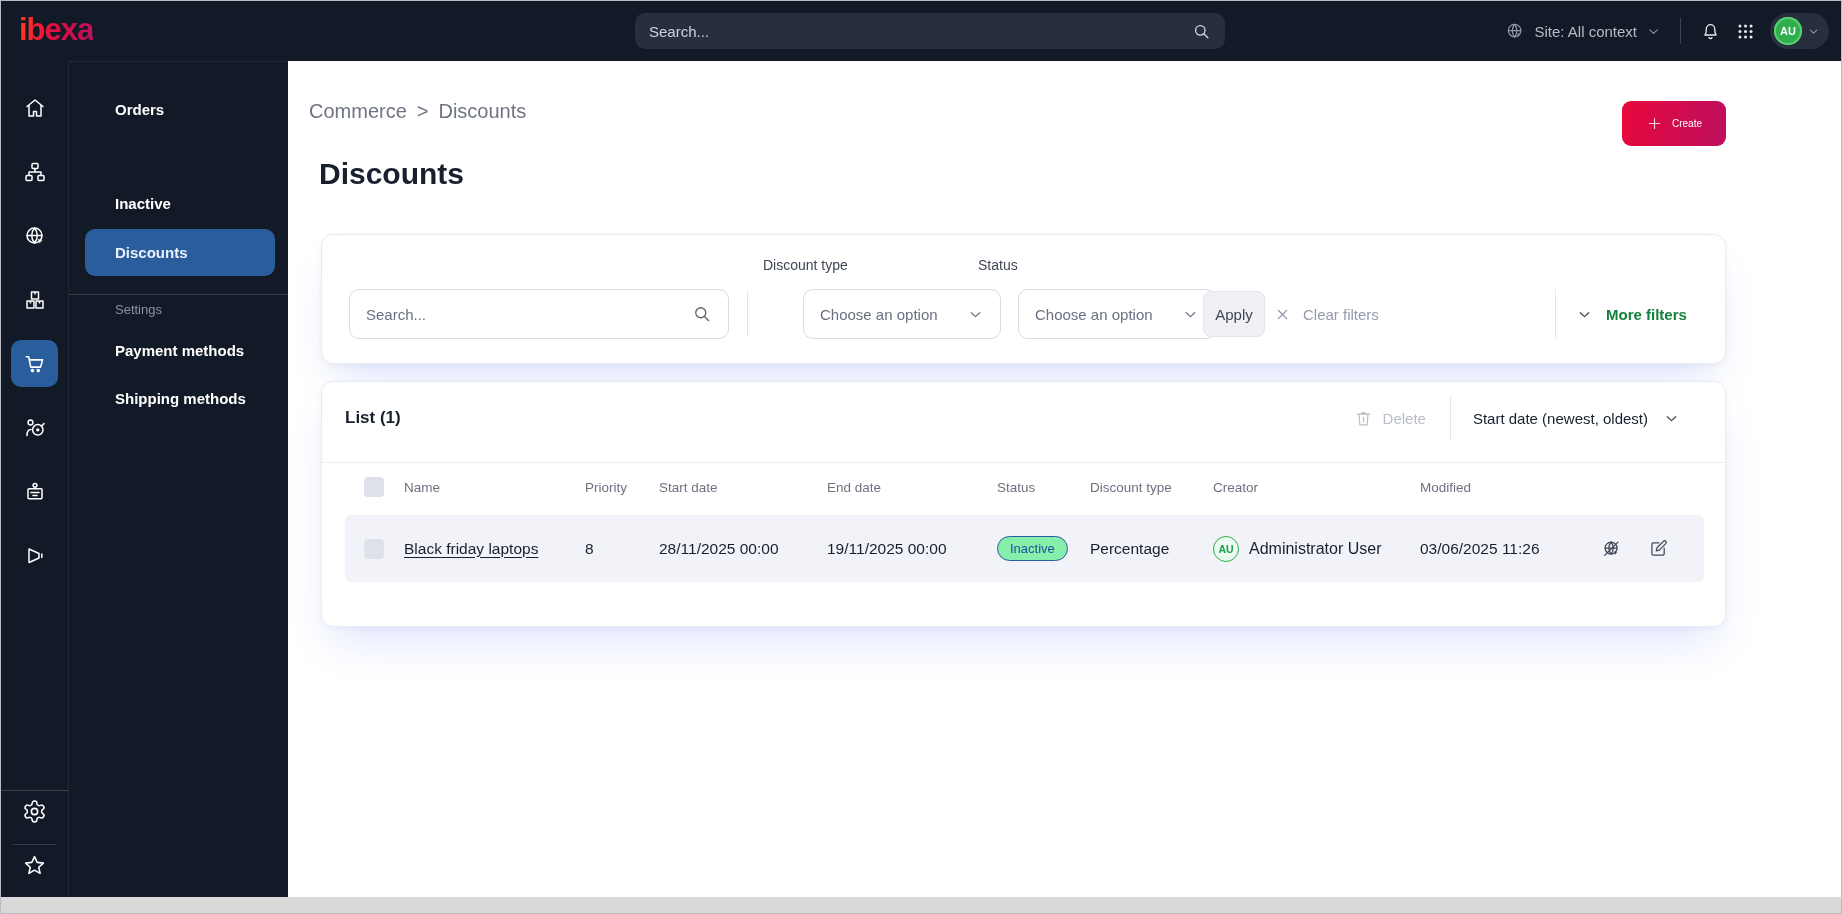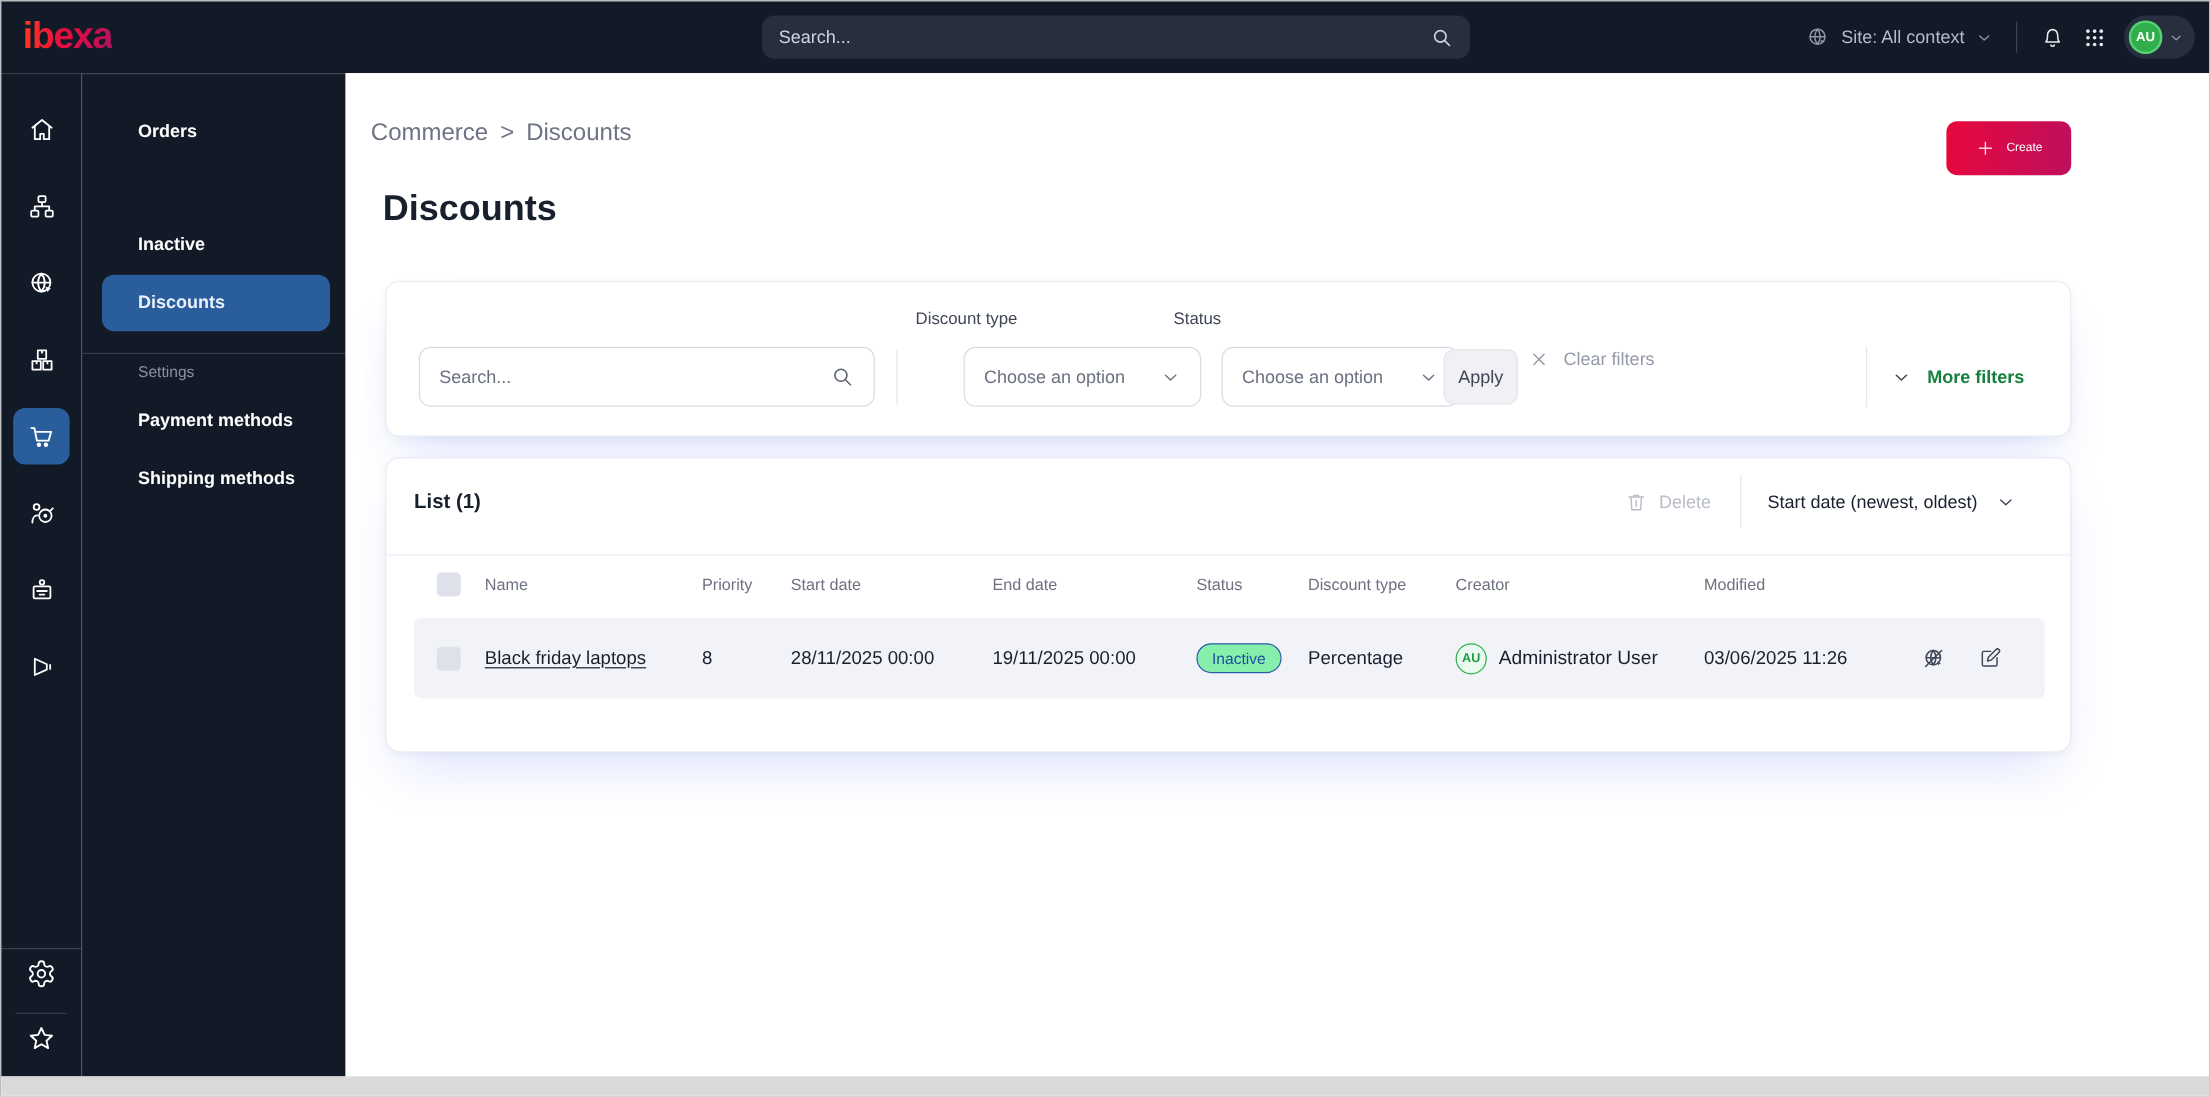--- a/index.html
+++ b/index.html
@@ -75,21 +75,21 @@
   .f-search .sicon { color:#5d6372; display:flex; }
   .f-vdiv { position:absolute; width:1px; background:#e4e7ee; }
   .f-label { position:absolute; top:22px; font-size:14px; color:#3f4656; }
   .f-select { position:absolute; top:54px; width:198px; height:50px; border:1px solid #d6dae4;
               border-radius:10px; display:flex; align-items:center; justify-content:space-between;
               padding:0 16px; color:#6a7080; font-size:15px; cursor:pointer; background:#fff;margin-left:40px; }
   .f-select .chev { color:#6a7080; display:flex; }
   .apply-btn { position:absolute; left:881px; top:56px; width:62px; height:46px; background:#f0f0f5;
                border:1px solid #e4e4ec; border-radius:8px; color:#404656; font-size:15px;
                cursor:pointer; font-family:inherit; }
-  .clear-btn { position:absolute; left:952px; top:56px; height:46px; display:flex; align-items:flex-start;
+  .clear-btn { position:absolute; left:952px; top:56px; height:46px; display:flex; align-items:center;
                gap:12px; color:#949aa9; font-size:15px; cursor:pointer; background:none; border:none;
                font-family:inherit; }
   .clear-btn .x { color:#8f95a3; display:flex; }
   .more-btn { position:absolute; left:1254px; top:56px; height:46px; display:flex; align-items:center;
               gap:13px; font-size:15px; font-weight:700; color:#15803d; cursor:pointer;
               background:none; border:none; font-family:inherit; }
   .more-btn .chev { color:#3f4656; display:flex; }
 
   
   .list-head { position:absolute; left:23px; right:45px; top:12px; height:48px;

